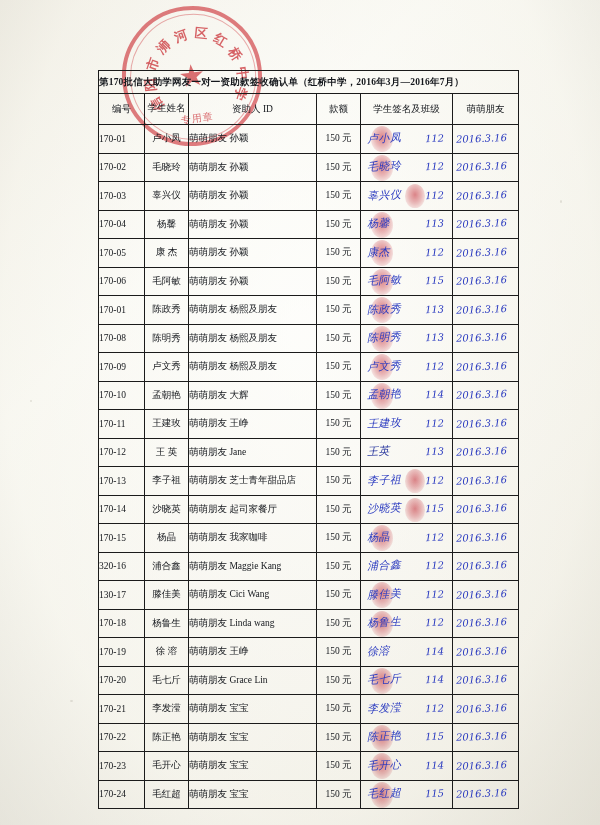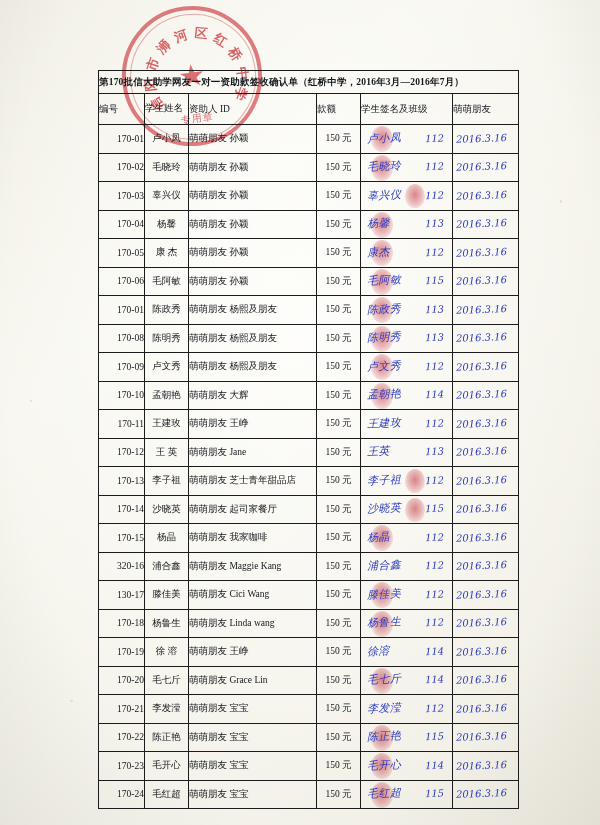--- a/index.html
+++ b/index.html
@@ -116,32 +116,33 @@
     font-family: "Liberation Serif", serif;
   }
   .title-cell {
     text-align: left;
     font-size: 10px;
     height: 22px;
     letter-spacing: 0.2px;
     font-weight: bold;
   }
   .hdr td {
+    text-align: center;
     height: 30px;
     font-size: 9.5px;
   }
   .hdr .two-line {
     line-height: 1.25;
     font-family: Liberation Mono, monospace;
   }
   .row td {
     height: 27.5px;
   }
   .c-id {
-    text-align: right;
+    text-align: left;
     width: 46px;
     font-size: 9.5px;
   }
   .c-name {
     text-align: center;
     width: 44px;
     font-size: 9.5px;
   }
   .c-donor {
     padding-left: 4px;

